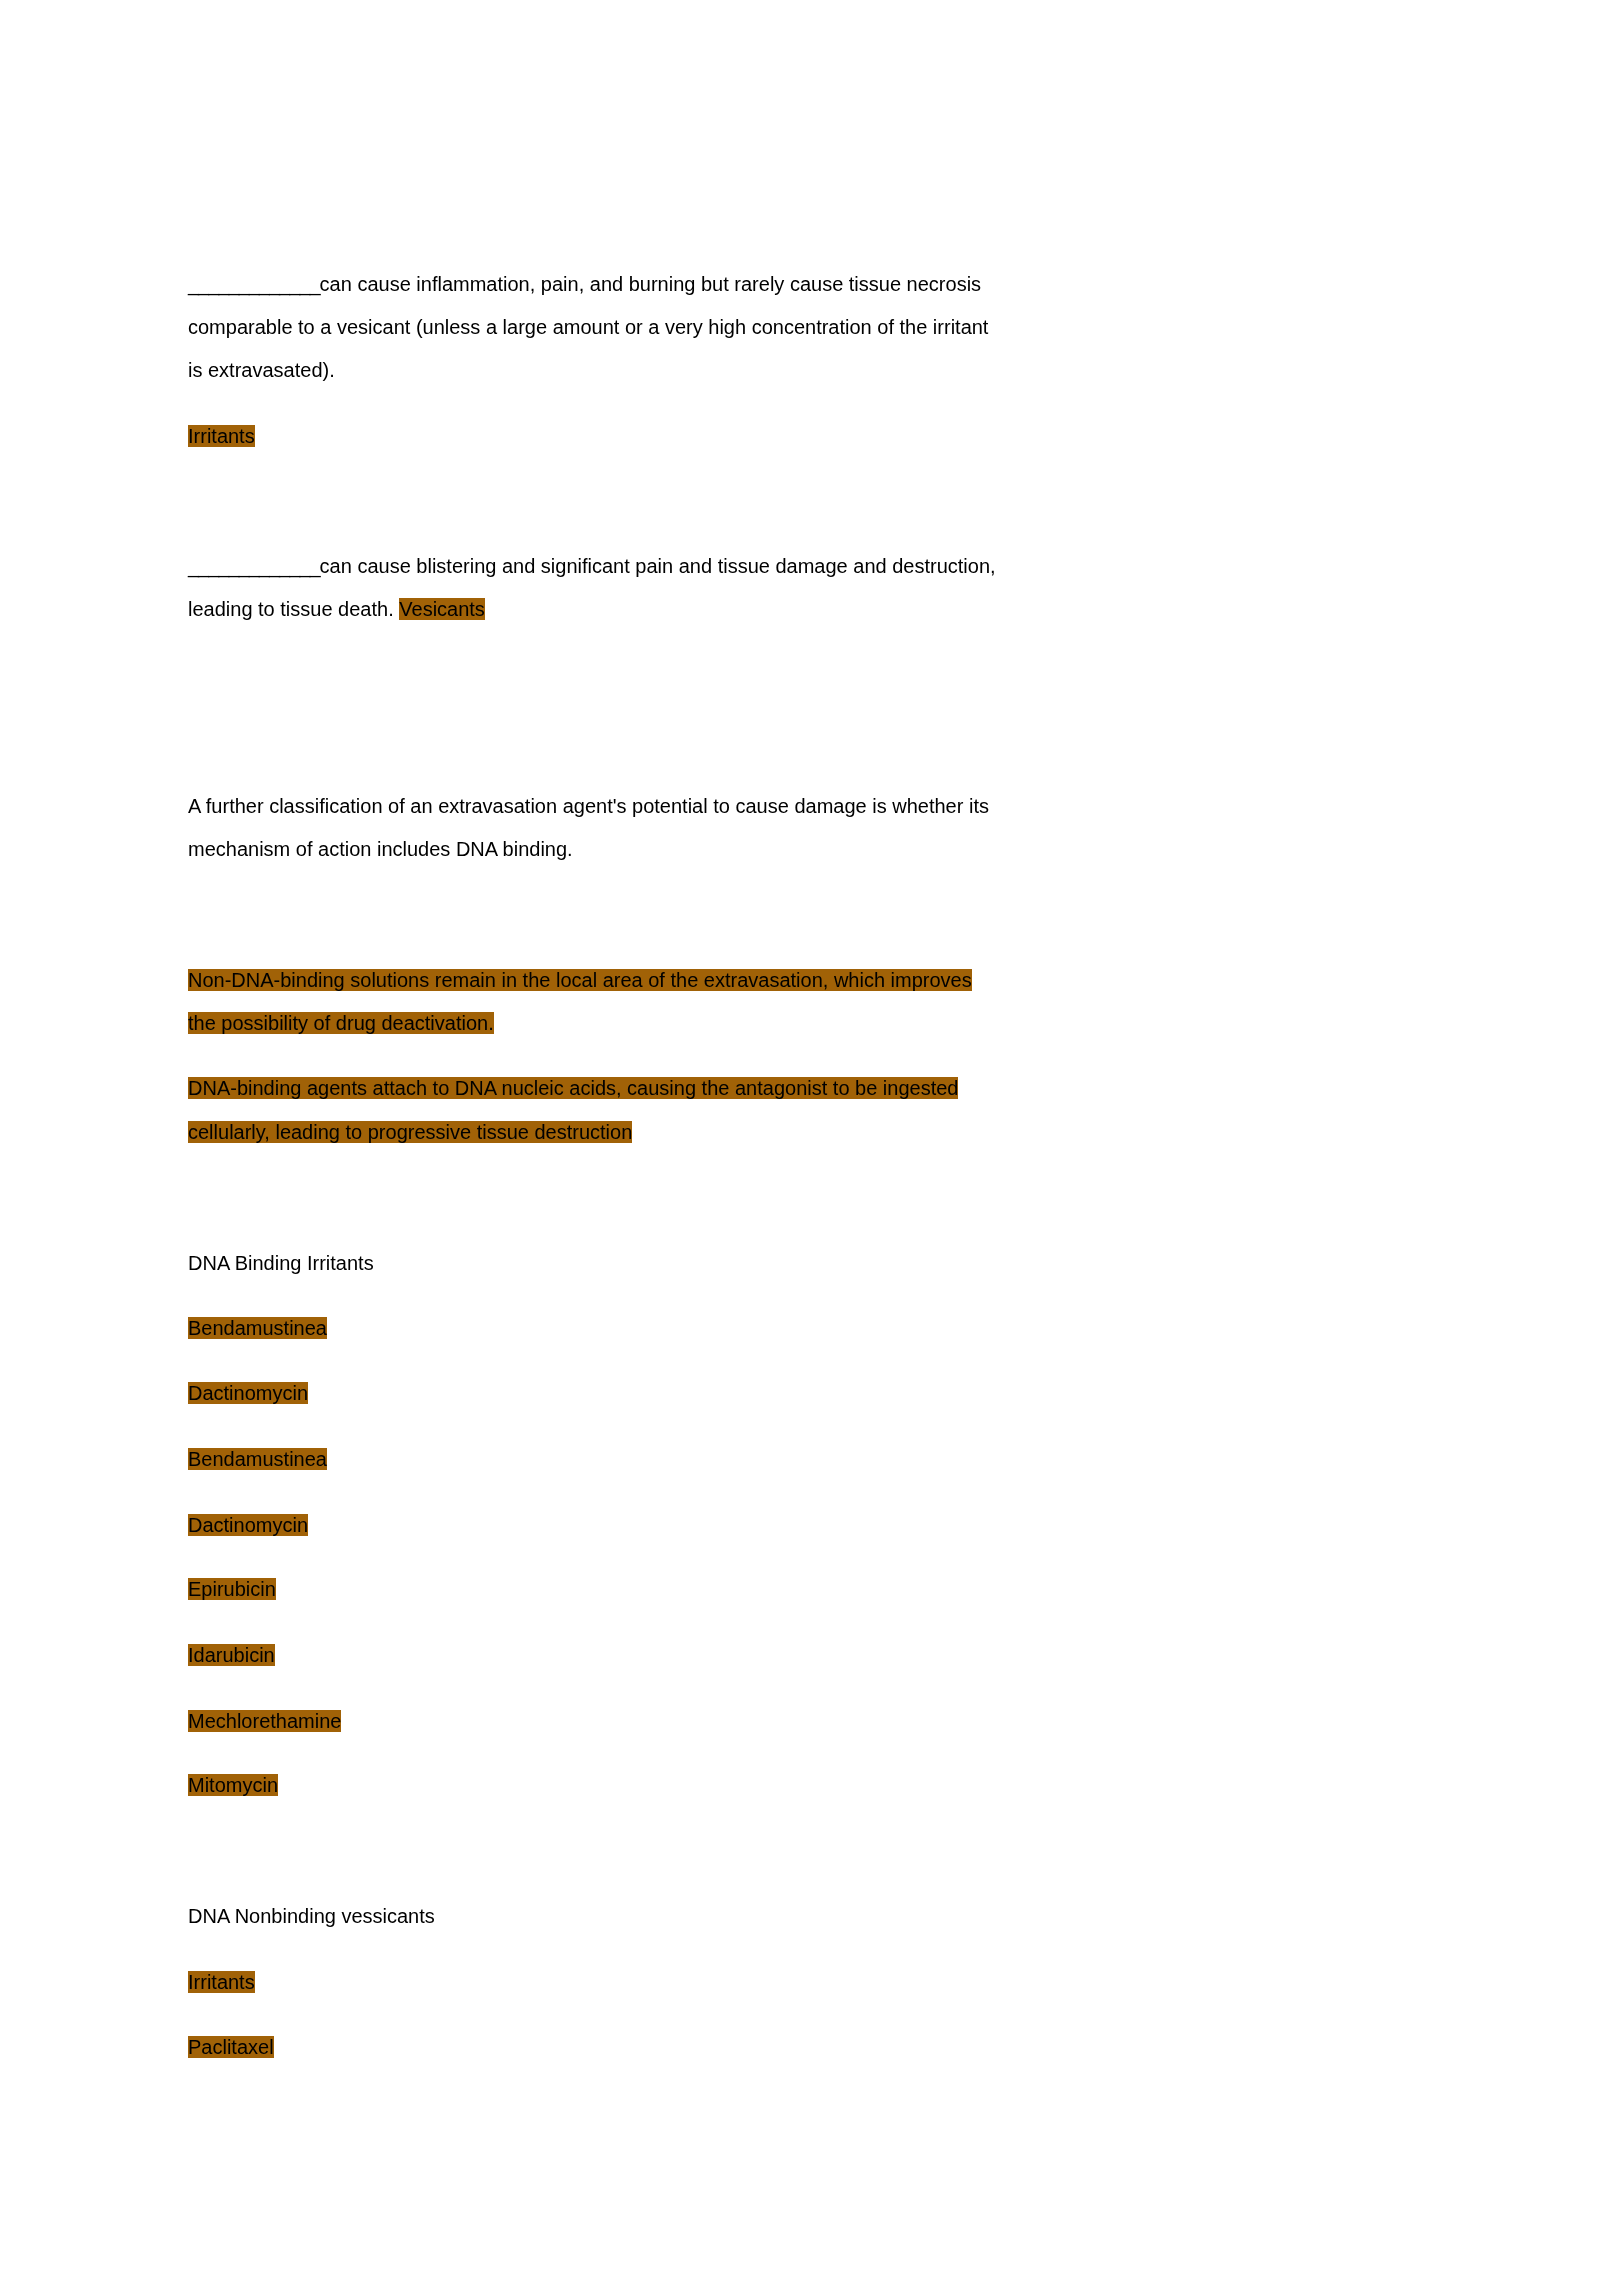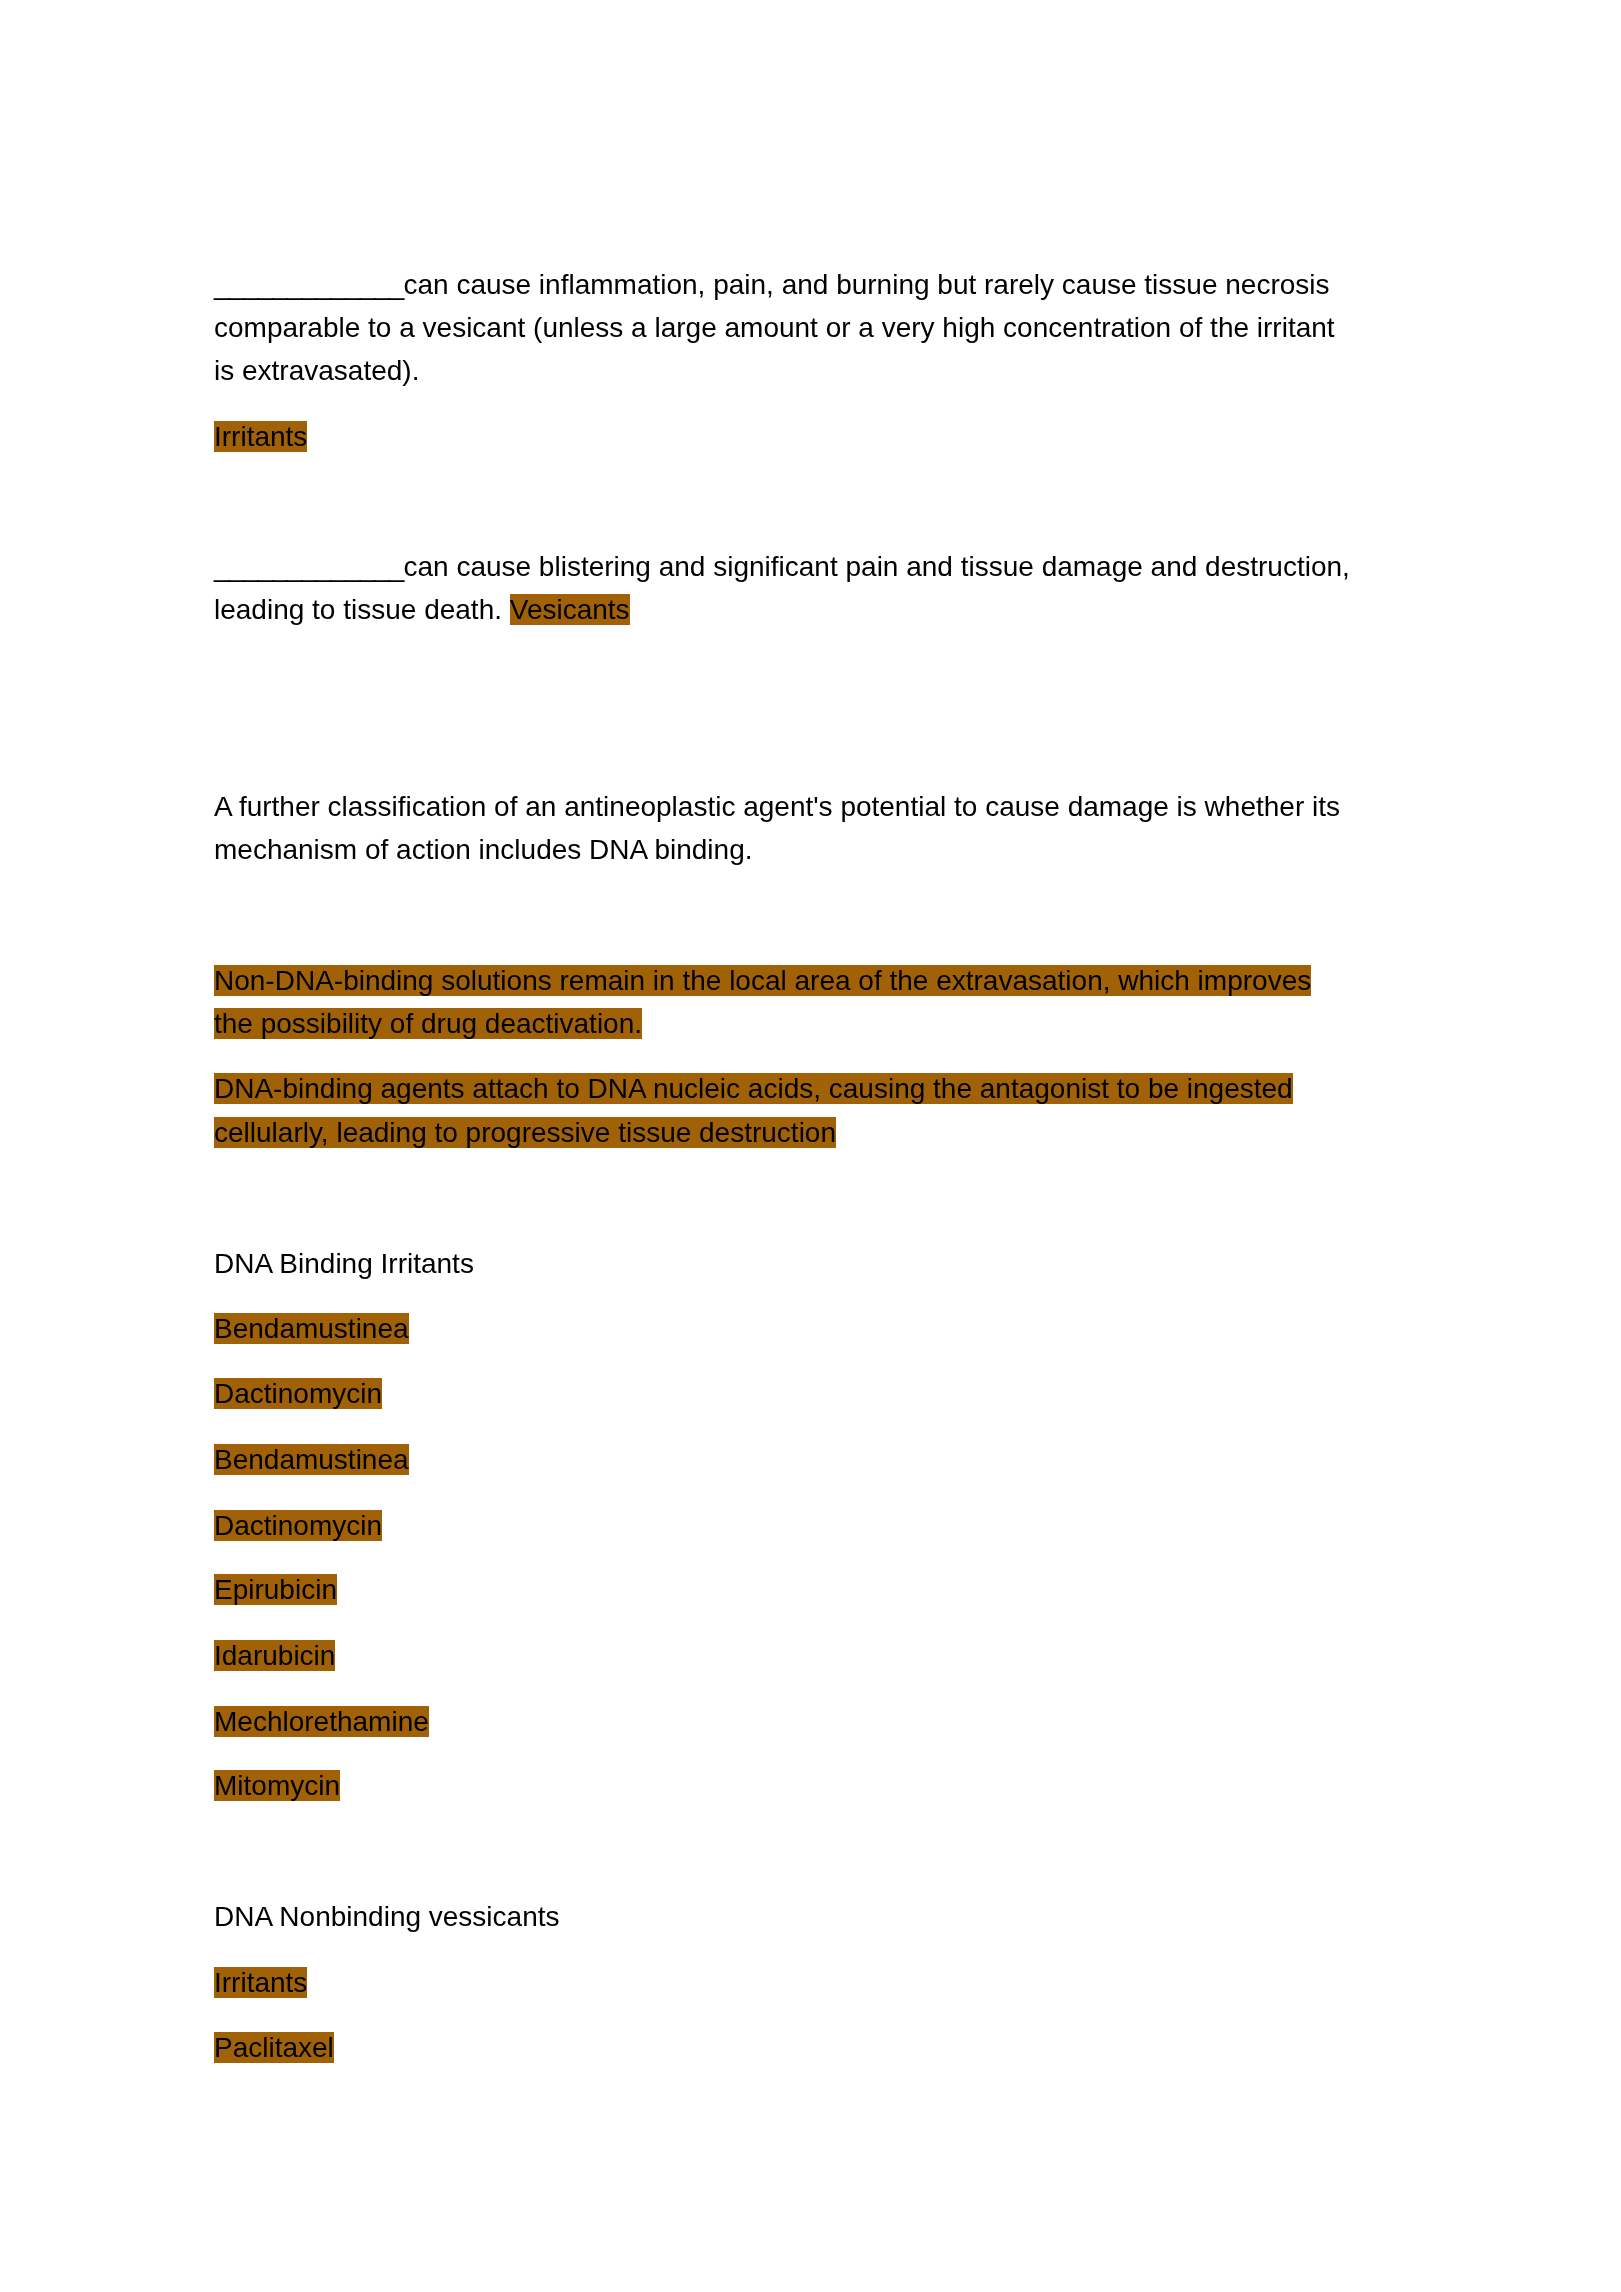--- a/index.html
+++ b/index.html
@@ -1,35 +1,35 @@
 <!DOCTYPE html>
 <html><head>
 <meta charset="utf-8">
 <style>
   html, body { margin:0; padding:0; background:#ffffff; }
   body { width:1621px; height:2293px; position:relative; overflow:hidden;
          font-family:"Liberation Sans", sans-serif; color:#000; }
-  .line { position:absolute; left:214px; font-size:28px; line-height:43px; white-space:nowrap; }
+  .line { position:absolute; left:188px; font-size:20px; line-height:43px; white-space:nowrap; }
   .hl { background:#a16207; }
   .blank { letter-spacing:-1px; }
 </style>
 </head>
 <body>
 
 <div>
 
   <div class="line" style="top:263px"><span class="blank">_____________</span><span>can cause inflammation, pain, and burning but rarely cause tissue necrosis</span></div>
   <div class="line" style="top:306px">comparable to a vesicant (unless a large amount or a very high concentration of the irritant</div>
   <div class="line" style="top:349px">is extravasated).</div>
   <div class="line" style="top:415px"><span class="hl">Irritants</span></div>
 
   <div class="line" style="top:545px"><span class="blank">_____________</span><span>can cause blistering and significant pain and tissue damage and destruction,</span></div>
   <div class="line" style="top:588px"><span>leading to tissue death. </span><span class="hl">Vesicants</span></div>
 
-  <div class="line" style="top:785px">A further classification of an antineoplastic agent's potential to cause damage is whether its</div>
+  <div class="line" style="top:785px">A further classification of an extravasation agent's potential to cause damage is whether its</div>
   <div class="line" style="top:828px">mechanism of action includes DNA binding.</div>
 
   <div class="line" style="top:959px"><span class="hl">Non-DNA-binding solutions remain in the local area of the extravasation, which improves</span></div>
   <div class="line" style="top:1002px"><span class="hl">the possibility of drug deactivation.</span></div>
 
   <div class="line" style="top:1067px"><span class="hl">DNA-binding agents attach to DNA nucleic acids, causing the antagonist to be ingested</span></div>
   <div class="line" style="top:1111px"><span class="hl">cellularly, leading to progressive tissue destruction</span></div>
 
   <div class="line" style="top:1242px">DNA Binding Irritants</div>
   <div class="line" style="top:1307px"><span class="hl">Bendamustinea</span></div>

